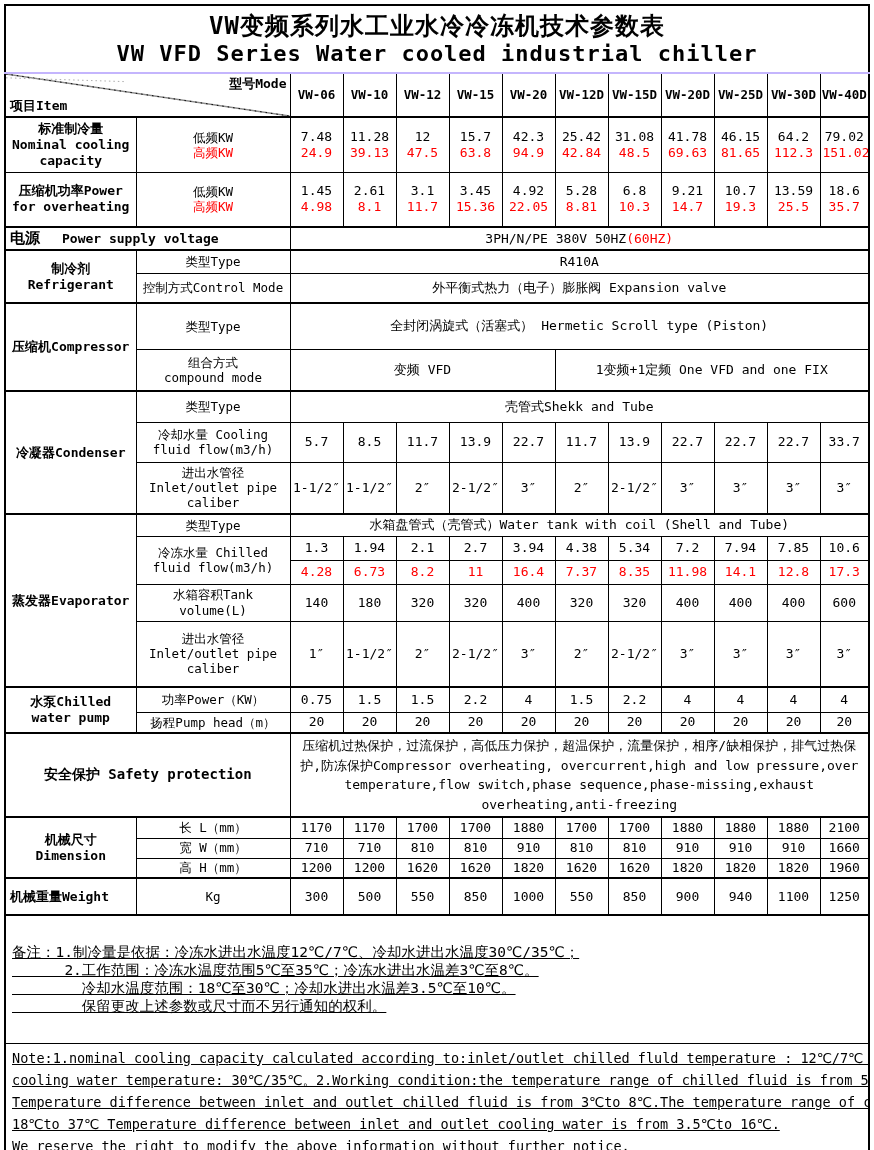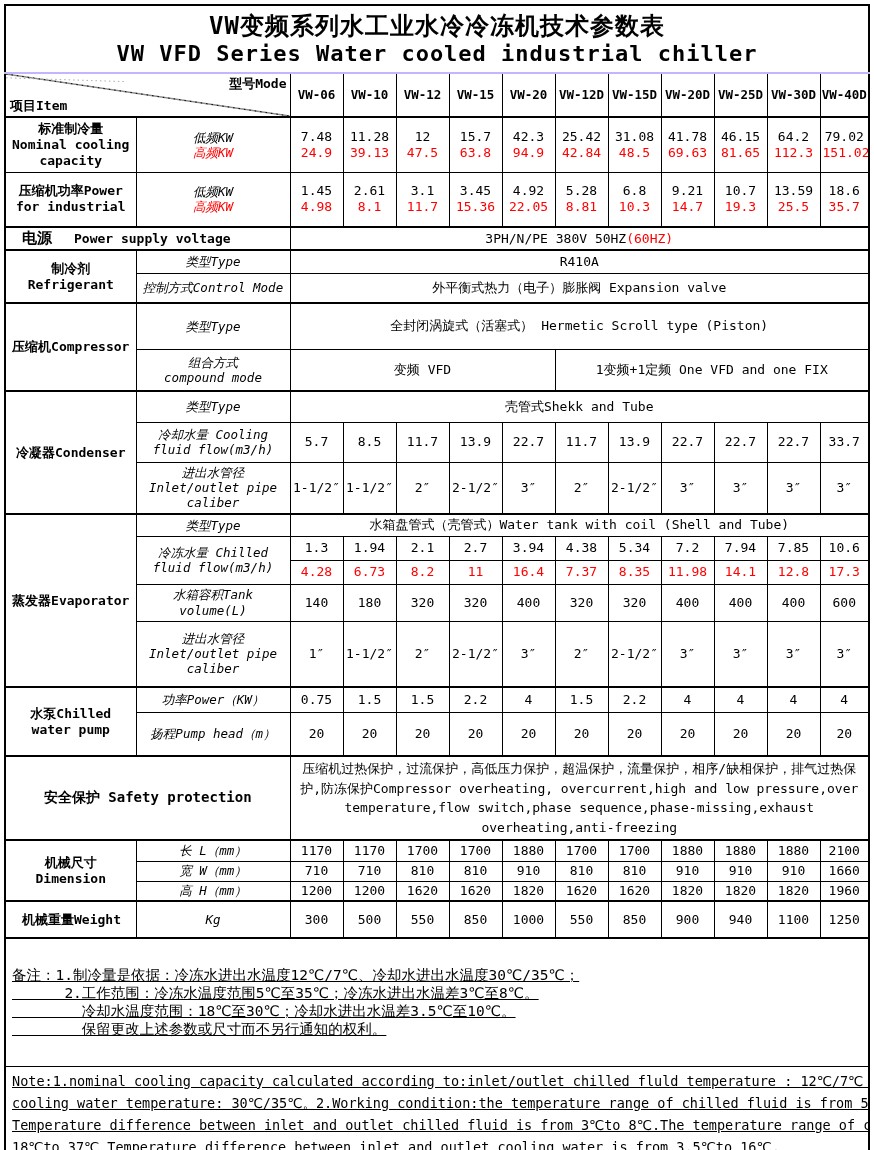--- a/index.html
+++ b/index.html
@@ -33,21 +33,21 @@
   tr.r-ctype{height:46px;}
   tr.r-cmode{height:42px;padding-left:40px;}
   tr.r-kdtype{height:31px;}
   tr.r-kdflow{height:40px;}
   tr.r-kdpipe{height:52px;}
   tr.r-evtype{height:22px;}
   tr.r-evflow{height:24px;}
   tr.r-tank{height:37px;}
   tr.r-evpipe{height:66px;}
   tr.r-ppow{height:25px;}
-  tr.r-phead{height:44px;border-radius:8px;}
+  tr.r-phead{height:21px;border-radius:8px;}
   tr.r-safety{height:84px;}
   tr.r-dim1{height:21px;}
   tr.r-dim2{height:20px;padding-left:36px;}
   tr.r-dim3{height:20px;}
   tr.r-weight{height:37px;border-radius:15px;}
   tr.r-notes-zh{height:128px;}
   tr.r-notes-en{height:93px;}
 
   td.title-cell{
     height:62px;border-bottom:2px solid #c4b5fd;padding:2px 0;
@@ -55,22 +55,22 @@
   .title-zh{font-size:24px;font-weight:bold;letter-spacing:1px;line-height:1.25;}
   .title-en{font-size:22px;font-weight:bold;letter-spacing:1px;line-height:1.2;}
 
   td.diag{position:relative;padding:0;text-align:right;}
   td.diag svg{position:absolute;left:0;top:0;width:100%;height:100%;}
   .diag-mode{position:absolute;top:2px;right:3px;font-weight:bold;font-size:13px;}
   .diag-item{position:absolute;bottom:2px;left:4px;font-weight:bold;font-size:13px;}
 
   th.model{font-weight:bold;font-size:12.5px;padding:1px 0;}
   th.cat{font-weight:bold;font-size:13px;}
-  th.cat-left{font-weight:bold;font-size:13px;text-align:left;padding-left:16px;}
-  th.sub{font-weight:normal;font-size:12.5px;font-style:italic;}
+  th.cat-left{font-weight:bold;font-size:13px;text-align:left;padding-left:4px;}
+  th.sub{font-weight:normal;font-size:12.5px;}
   td.wide{font-size:13px;}
   .psu-label-zh{font-size:15px;font-weight:bold;}
   .psu-label-en{font-size:13px;font-weight:bold;margin-left:22px;}
   td.safety-val{font-size:13px;line-height:1.5;padding:2px 8px;}
   th.safety-label{font-weight:bold;font-size:14px;}
 
   td.notes{
     text-align:left;vertical-align:middle;padding:20px 6px;text-decoration:underline;
   }
   td.notes-zh{font-size:14.5px;line-height:18px;vertical-align:middle;}
@@ -180,21 +180,21 @@
         </td>
         <td>
           <div>79.02</div>
           <div class="red">151.02</div>
         </td>
       </tr>
 
   <tr class="r-cpow">
     <th class="cat">
       <div>压缩机功率Power</div>
-      <div>for industrial</div>
+      <div>for overheating</div>
     </th>
     <th class="sub">
       <div>低频KW</div>
       <div class="red">高频KW</div>
     </th>
   <td>
           <div>1.45</div>
           <div class="red">4.98</div>
         </td>
         <td>

